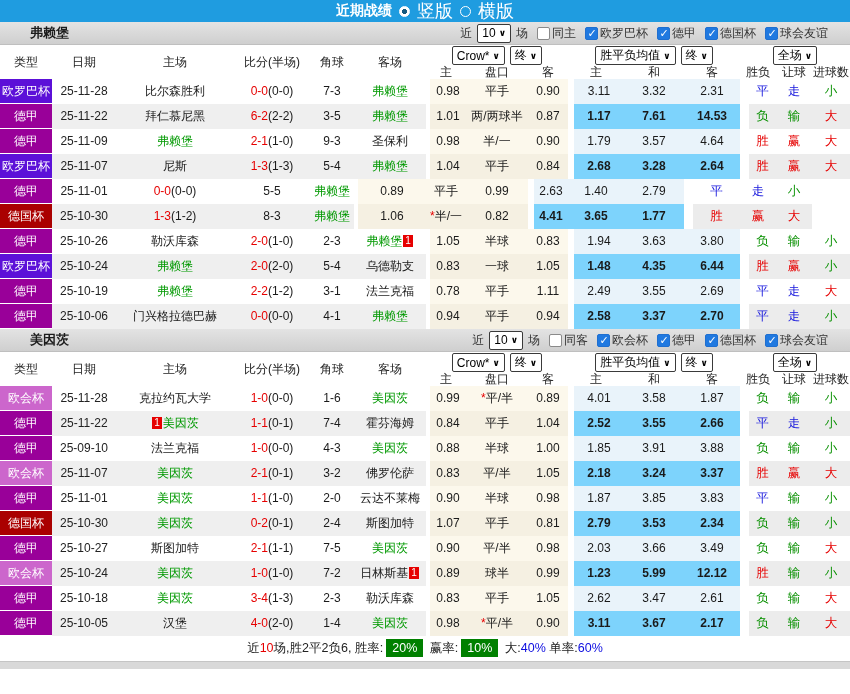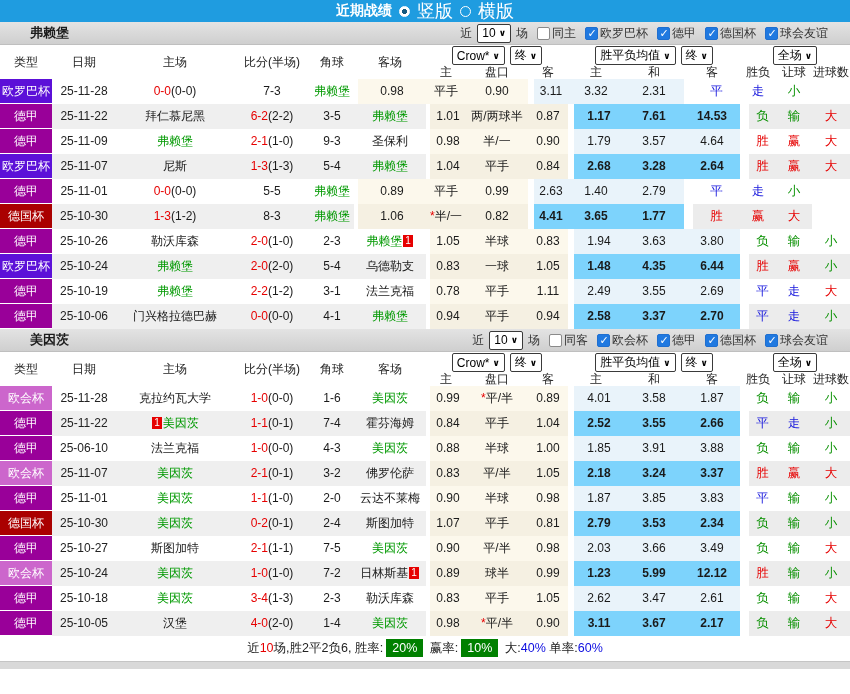--- a/index.html
+++ b/index.html
@@ -170,20 +170,21 @@
       <div class="hsub s12">客</div>
       <div class="hsub s13">胜负</div>
       <div class="hsub s14">让球</div>
       <div class="hsub s15">进球数</div>
     </div>
 
     <div class="tbody">
           <div class="row grid">
             <div class="cell c-type t-europa">欧罗巴杯</div>
             <div class="cell c-plain c-date">25-11-28</div>
+            <div class="cell c-plain"><span class="tm">比尔森胜利</span></div>
             <div class="cell c-plain"><span class="score-main">0-0</span><span class="score-half">(0-0)</span></div>
             <div class="cell c-plain">7-3</div>
             <div class="cell c-plain"><span class="tm focus">弗赖堡</span></div>
             <div class="cell c-odds gap-s">0.98</div>
             <div class="cell c-odds">平手</div>
             <div class="cell c-odds">0.90</div>
             <div class="cell c-mean gap-m">3.11</div>
             <div class="cell c-mean">3.32</div>
             <div class="cell c-mean">2.31</div>
             <div class="cell c-res gap-l r-draw">平</div>
@@ -455,21 +456,21 @@
             <div class="cell c-odds">1.04</div>
             <div class="cell c-mean gap-m">2.52</div>
             <div class="cell c-mean">3.55</div>
             <div class="cell c-mean">2.66</div>
             <div class="cell c-res gap-l r-draw">平</div>
             <div class="cell c-res r-draw">走</div>
             <div class="cell c-res r-lose">小</div>
           </div>
           <div class="row grid">
             <div class="cell c-type t-bundesliga">德甲</div>
-            <div class="cell c-plain c-date">25-06-10</div>
+            <div class="cell c-plain c-date">25-09-10</div>
             <div class="cell c-plain"><span class="tm">法兰克福</span></div>
             <div class="cell c-plain"><span class="score-main">1-0</span><span class="score-half">(0-0)</span></div>
             <div class="cell c-plain">4-3</div>
             <div class="cell c-plain"><span class="tm focus">美因茨</span></div>
             <div class="cell c-odds gap-s">0.88</div>
             <div class="cell c-odds">半球</div>
             <div class="cell c-odds">1.00</div>
             <div class="cell c-mean gap-m">1.85</div>
             <div class="cell c-mean">3.91</div>
             <div class="cell c-mean">3.88</div>

